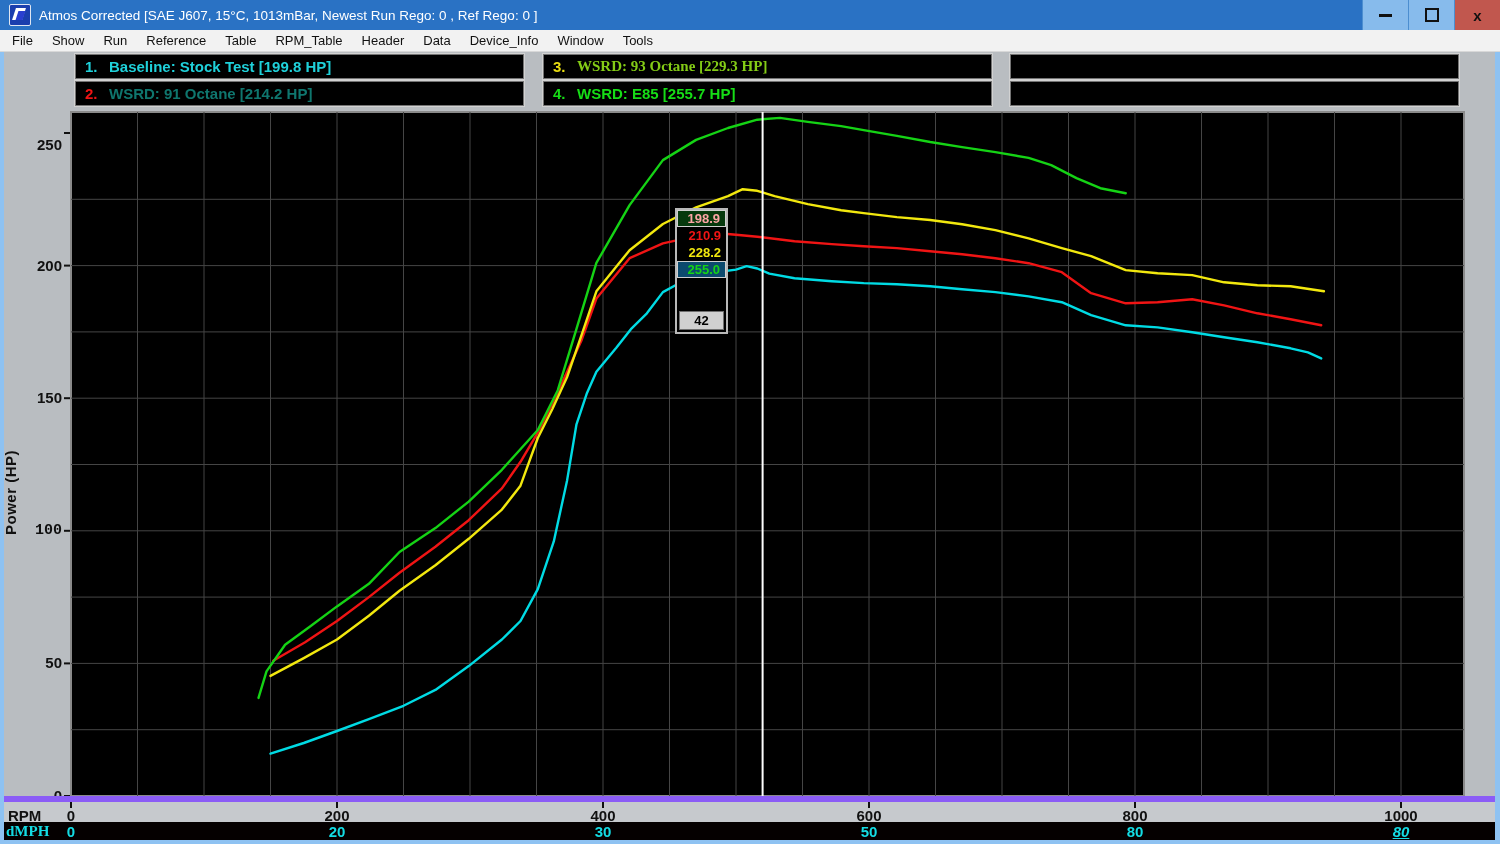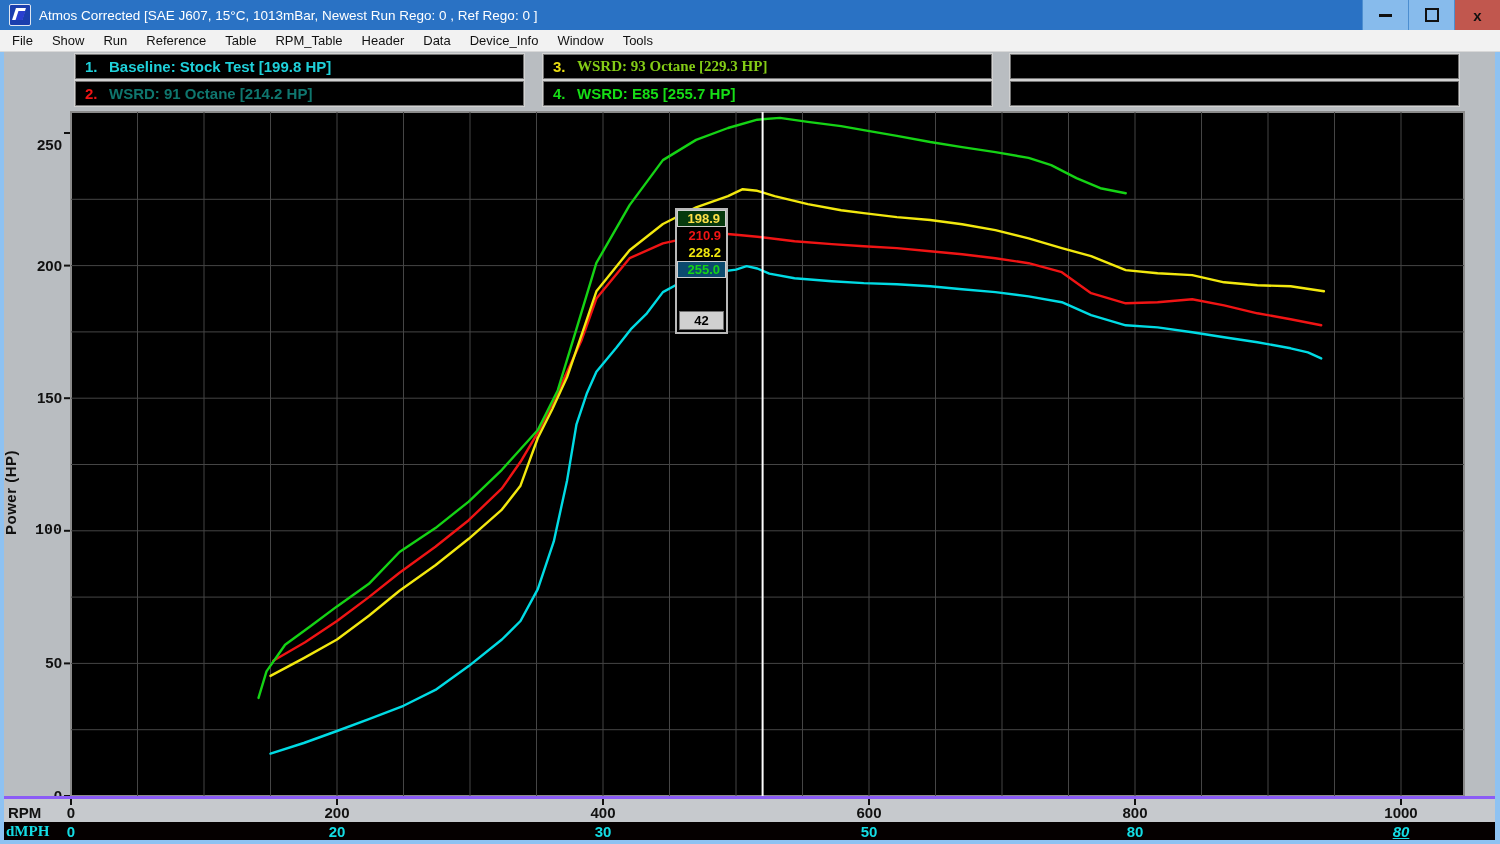--- a/index.html
+++ b/index.html
@@ -38,21 +38,21 @@
 
   
   .chartwrap{position:absolute;left:0;top:52px;width:1500px;height:792px;background:#b9bdc1;}
   .plot-svg{position:absolute;left:0;top:0;}
   .ylabel{position:absolute;left:2px;top:340px;width:20px;height:200px;color:#111;
           font-size:15px;font-weight:bold;writing-mode:vertical-rl;transform:rotate(180deg);
           text-align:center;letter-spacing:.5px;}
   .ytick{position:absolute;width:40px;text-align:right;font-size:15px;font-weight:bold;color:#111;}
 
   .xstrip{position:absolute;left:0;top:744px;width:1500px;height:26px;background:#c6c9cd;
-          border-top:3px solid #8b5cf6;}
+          border-top:6px solid #8b5cf6;}
   .xstrip .axisname{position:absolute;left:8px;top:5px;font-size:15px;font-weight:bold;color:#111;}
   .xtick-label{position:absolute;top:5px;transform:translateX(-50%);font-size:15px;font-weight:bold;color:#111;}
   .xtick-mark{position:absolute;top:0;width:2px;height:6px;background:#111;}
 
   .x2strip{position:absolute;left:0;top:770px;width:1497px;height:20px;background:#050000;}
   .x2strip .axisname{position:absolute;left:6px;top:1px;font-size:15px;font-weight:bold;}
   .x2tick-label{position:absolute;top:1px;transform:translateX(-50%);font-size:15px;font-weight:bold;}
   .x2tick-label.active{font-style:italic;text-decoration:underline;}
 
   
@@ -202,21 +202,21 @@
       </div>
       <div class="legend-box" style="left: 543px; top: 81px; width: 449px;">
         <div class="legend-num" style="color: rgb(22, 221, 22);">4.</div>
         <div class="legend-label" style="color: rgb(22, 221, 22);">WSRD: E85 [255.7 HP]</div>
       </div>
       <div class="legend-box" style="left: 1010px; top: 54px; width: 449px;"></div>
       <div class="legend-box" style="left: 1010px; top: 81px; width: 449px;"></div>
     </div>
 
   <div class="tooltip" id="tooltip">
-      <div class="tt-row hl" style="background: rgb(6, 57, 13); color: #fde047;">198.9</div>
+      <div class="tt-row hl" style="background: rgb(6, 57, 13); color: #fca5a5;">198.9</div>
       <div class="tt-row" style="color: rgb(240, 20, 20);">210.9</div>
       <div class="tt-row" style="color: rgb(242, 232, 14);">228.2</div>
       <div class="tt-row hl" style="background: #0c4a6e; color: rgb(21, 211, 21);">255.0</div>
       <div class="tt-fill"></div>
       <div class="tt-sample">42</div>
     </div>
 
   <div class="border-left"></div>
   <div class="border-right"></div>
   <div class="border-bottom"></div>

